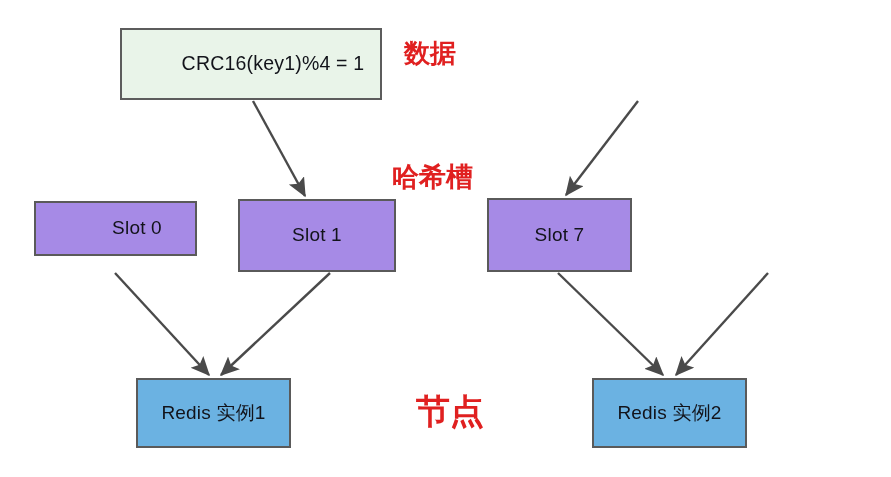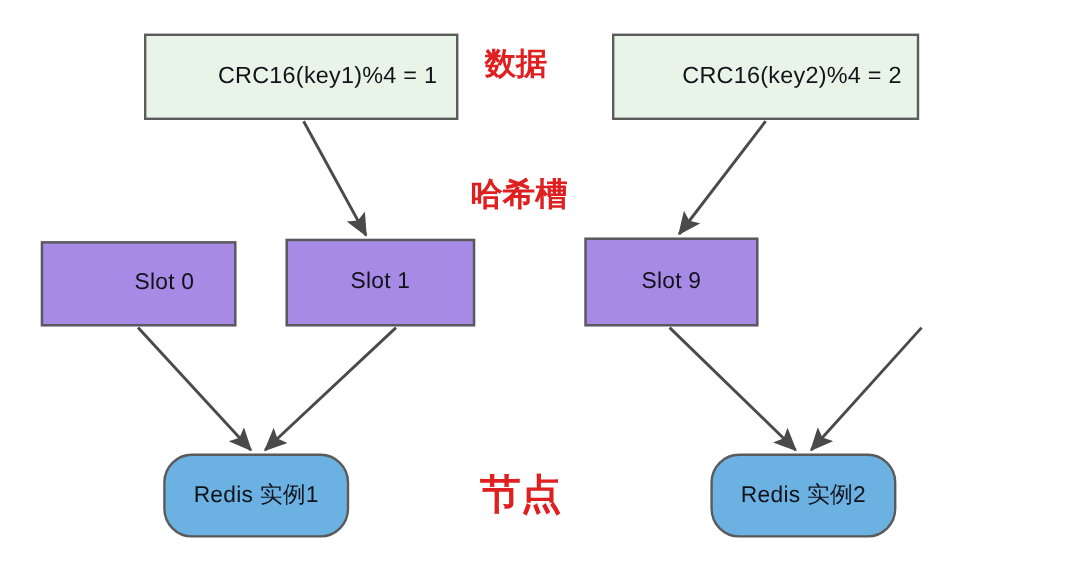--- a/index.html
+++ b/index.html
@@ -48,21 +48,20 @@
   }
   .node.slot-box {
     background: #a68ae6;
     border-color: #5a5a5a;
     font-size: 19px;
   }
   .node.instance-box {
     background: #6bb2e2;
     border-color: #5a5a5a;
     font-size: 19px;
-    border-radius: 24px;
   }
   .red-label {
     position: absolute;
     color: #e02020;
     font-weight: 700;
     white-space: nowrap;
     z-index: 3;
     font-family: "DejaVu Sans", "Liberation Sans", sans-serif;
   }
 </style>
@@ -81,26 +80,25 @@
         <line x1="253" y1="101" x2="305" y2="196" stroke="#4a4a4a" stroke-width="2.4" marker-end="url(#arrowhead)"></line>
         <line x1="638" y1="101" x2="566" y2="195" stroke="#4a4a4a" stroke-width="2.4" marker-end="url(#arrowhead)"></line>
         <line x1="115" y1="273" x2="209" y2="375" stroke="#4a4a4a" stroke-width="2.4" marker-end="url(#arrowhead)"></line>
         <line x1="330" y1="273" x2="221" y2="375" stroke="#4a4a4a" stroke-width="2.4" marker-end="url(#arrowhead)"></line>
         <line x1="558" y1="273" x2="663" y2="375" stroke="#4a4a4a" stroke-width="2.4" marker-end="url(#arrowhead)"></line>
         <line x1="768" y1="273" x2="676" y2="375" stroke="#4a4a4a" stroke-width="2.4" marker-end="url(#arrowhead)"></line>
       </g>
   </svg>
 
   <div class="red-label" style="left: 404px; top: 36px; font-size: 26px;">数据</div>
-  <div class="red-label" style="left: 392px; top: 144px; font-size: 27px;">哈希槽</div>
-  <div class="red-label" style="left: 400px; top: 389px; font-size: 34px;">节点</div>
+  <div class="red-label" style="left: 392px; top: 159px; font-size: 27px;">哈希槽</div>
+  <div class="red-label" style="left: 416px; top: 389px; font-size: 34px;">节点</div>
 
   <div class="node data-box" style="left: 120px; top: 28px; width: 262px; height: 72px;">CRC16(key1)%4 = 1</div>
-  <div class="node data-box" style="left: 510px; top: 28px; width: 256px; height: 72px;">CRC16(key2)%4 = 2</div>
 
-  <div class="node slot-box" style="left: 34px; top: 201px; width: 163px; height: 71px; padding-left: 43px;">Slot 0</div>
+  <div class="node slot-box" style="left: 34px; top: 201px; width: 163px; height: 55px; padding-left: 43px;">Slot 0</div>
   <div class="node slot-box" style="left: 238px; top: 199px; width: 158px; height: 73px;">Slot 1</div>
-  <div class="node slot-box" style="left: 487px; top: 198px; width: 145px; height: 74px;">Slot 9</div>
+  <div class="node slot-box" style="left: 487px; top: 198px; width: 145px; height: 74px;">Slot 7</div>
 
   <div class="node instance-box" style="left: 136px; top: 378px; width: 155px; height: 70px;">Redis 实例1</div>
   <div class="node instance-box" style="left: 592px; top: 378px; width: 155px; height: 70px;">Redis 实例2</div>
 
 </div>
 
 </body></html>

